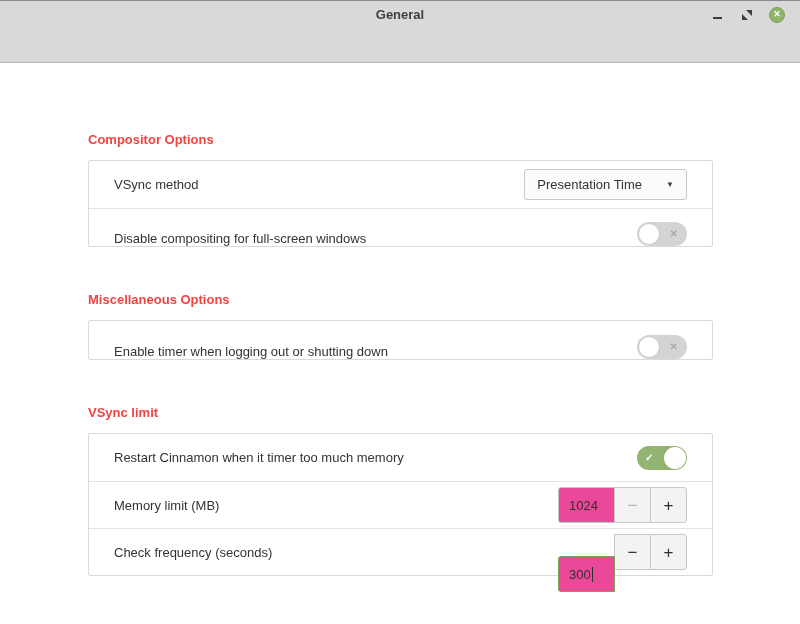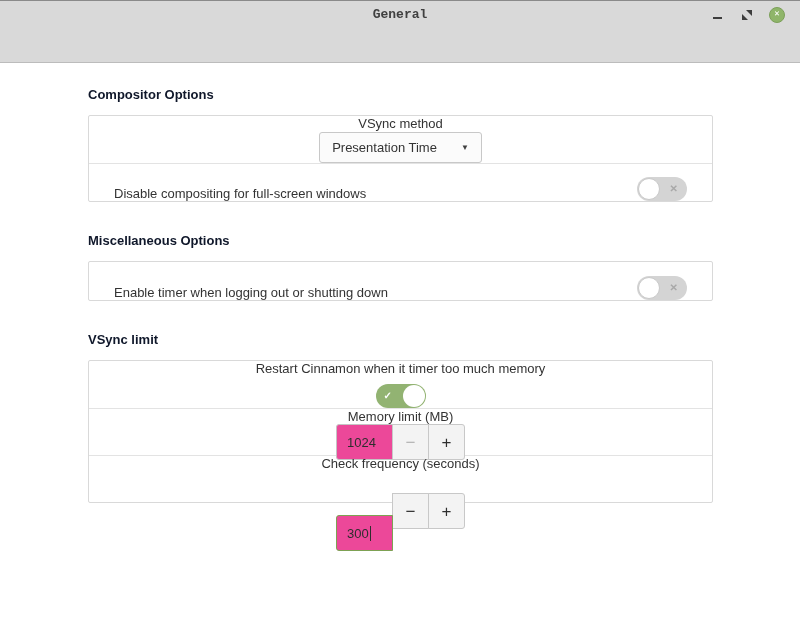--- a/index.html
+++ b/index.html
@@ -10,21 +10,20 @@
     color: #333333;
     position: relative;
   }
 
   
   .header {
     position: absolute; top: 0; left: 0; width: 800px; height: 63px;
     background: #d9d9d9;
     border-top: 1px solid #8a8a8a;
     border-bottom: 1px solid #bcbcbc;
-    font-family: Liberation Mono, monospace;
   }
   .titlebar { position: relative; width: 100%; height: 27px; }
   .window-title {
     position: absolute; left: 0; right: 0; top: 6px;
     text-align: center; font-size: 13px; font-weight: 700; color: #404040;
   }
   .win-controls {
     position: absolute; right: 8px; top: 0; height: 27px;
     display: flex; align-items: center;
   }
@@ -37,34 +36,34 @@
   .close-circle {
     width: 16px; height: 16px; border-radius: 50%;
     background: #8fb56a; border: 1px solid #7ca05a;
     display: flex; align-items: center; justify-content: center;
   }
   .close-x { color: #ffffff; font-size: 9px; font-weight: 700; line-height: 1; margin-top: -1px; }
 
   
   .content { position: absolute; top: 63px; left: 88px; width: 625px; padding-top: 24px; }
   .section { margin-bottom: 31px; }
-  .section-heading { font-size: 13px; font-weight: 700; color: #0f172a; margin-bottom: 13px; }
+  .section-heading { font-size: 13px; font-weight: 700; color: #ef4444; margin-bottom: 13px; margin-top: 45px; }
 
   .group {
     background: #ffffff;
     border: 1px solid #d9d9d9;
     border-radius: 2px;
   }
   .row {
     display: flex; align-items: center; justify-content: space-between;
     padding: 0 25px;
   }
   .row + .row { border-top: 1px solid #e3e3e3; }
   .row-short { height: 38px; align-items: flex-end; }
-  .row-tall  { height: 47px; flex-direction: column; }
+  .row-tall  { height: 47px; }
   .row-label { font-size: 13px; color: #333333; }
 
   
   .dropdown {
     height: 31px; min-width: 148px;
     display: flex; align-items: center; justify-content: center; gap: 24px;
     background: #fbfbfb; border: 1px solid #c8c8c8; border-radius: 3px;
     font-family: "Liberation Sans", sans-serif;
     font-size: 13px; color: #333333; padding: 0 12px; cursor: default;
   }

